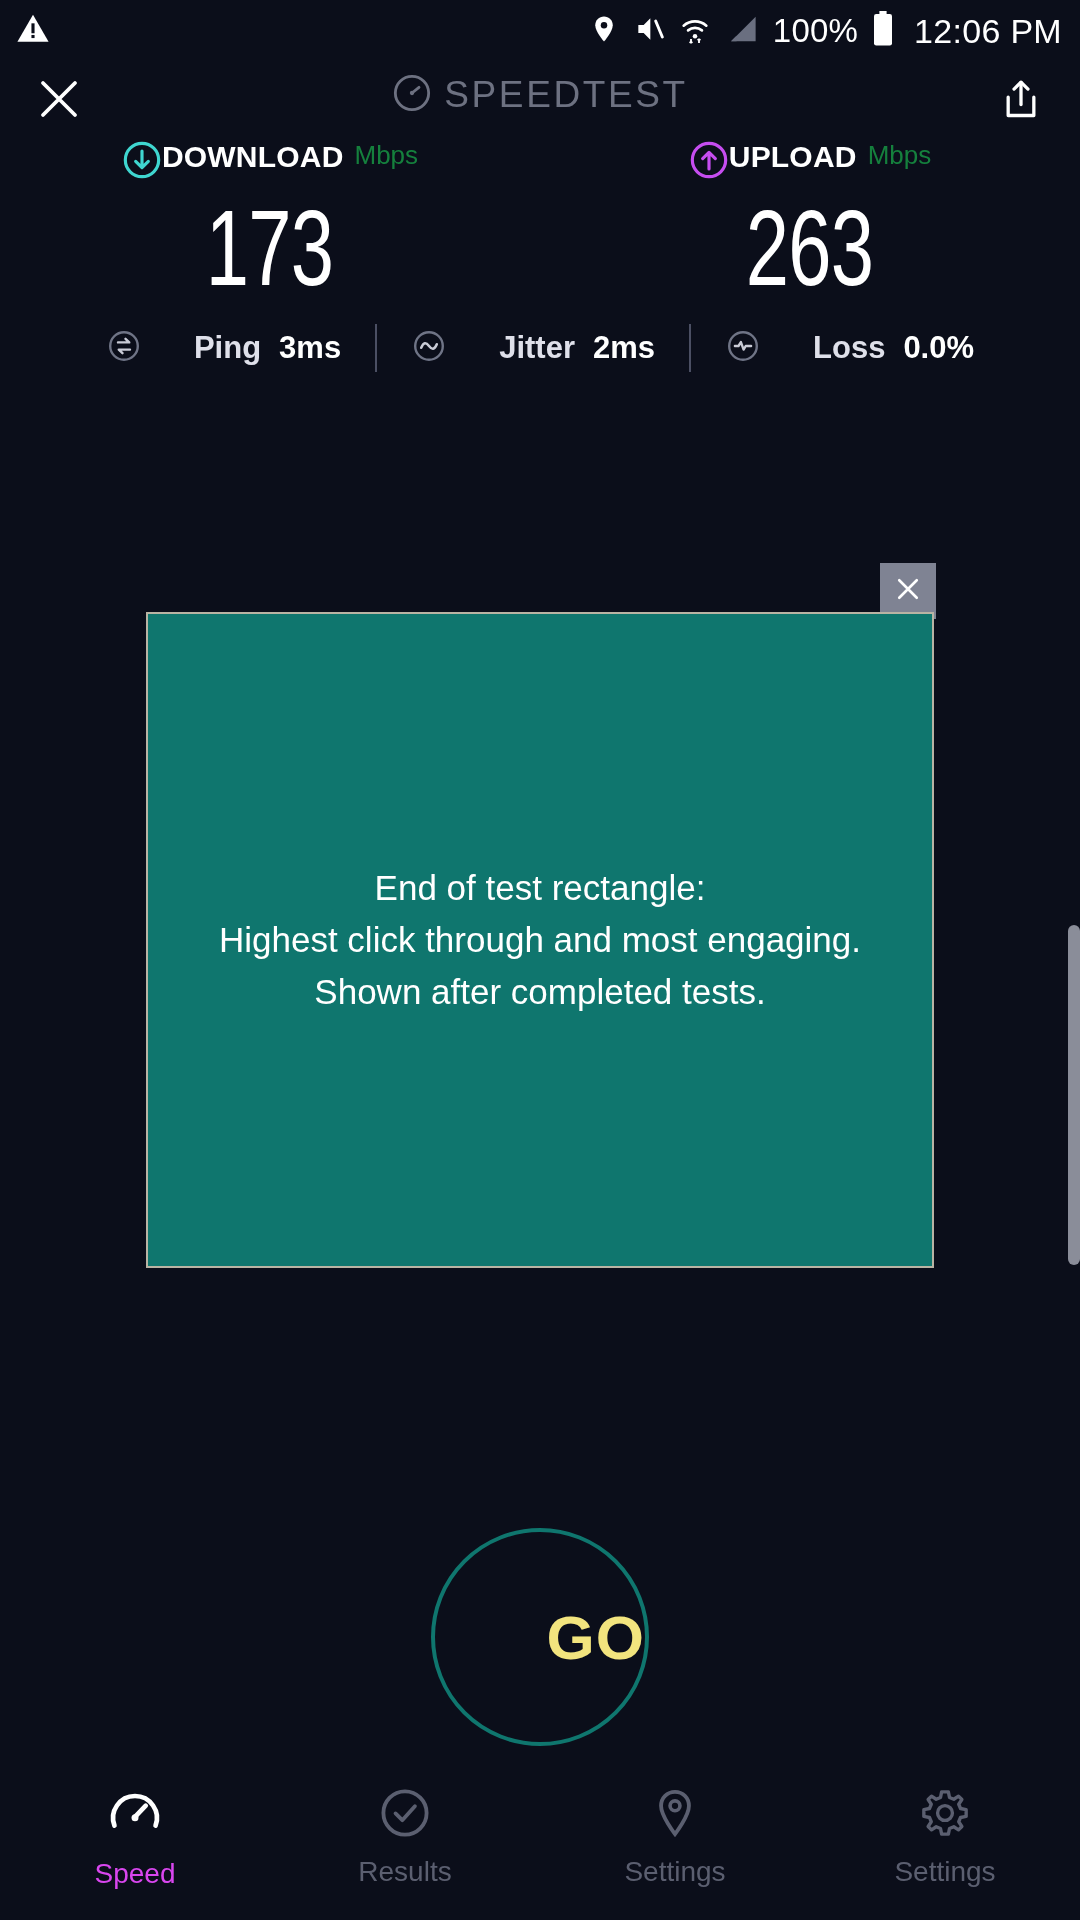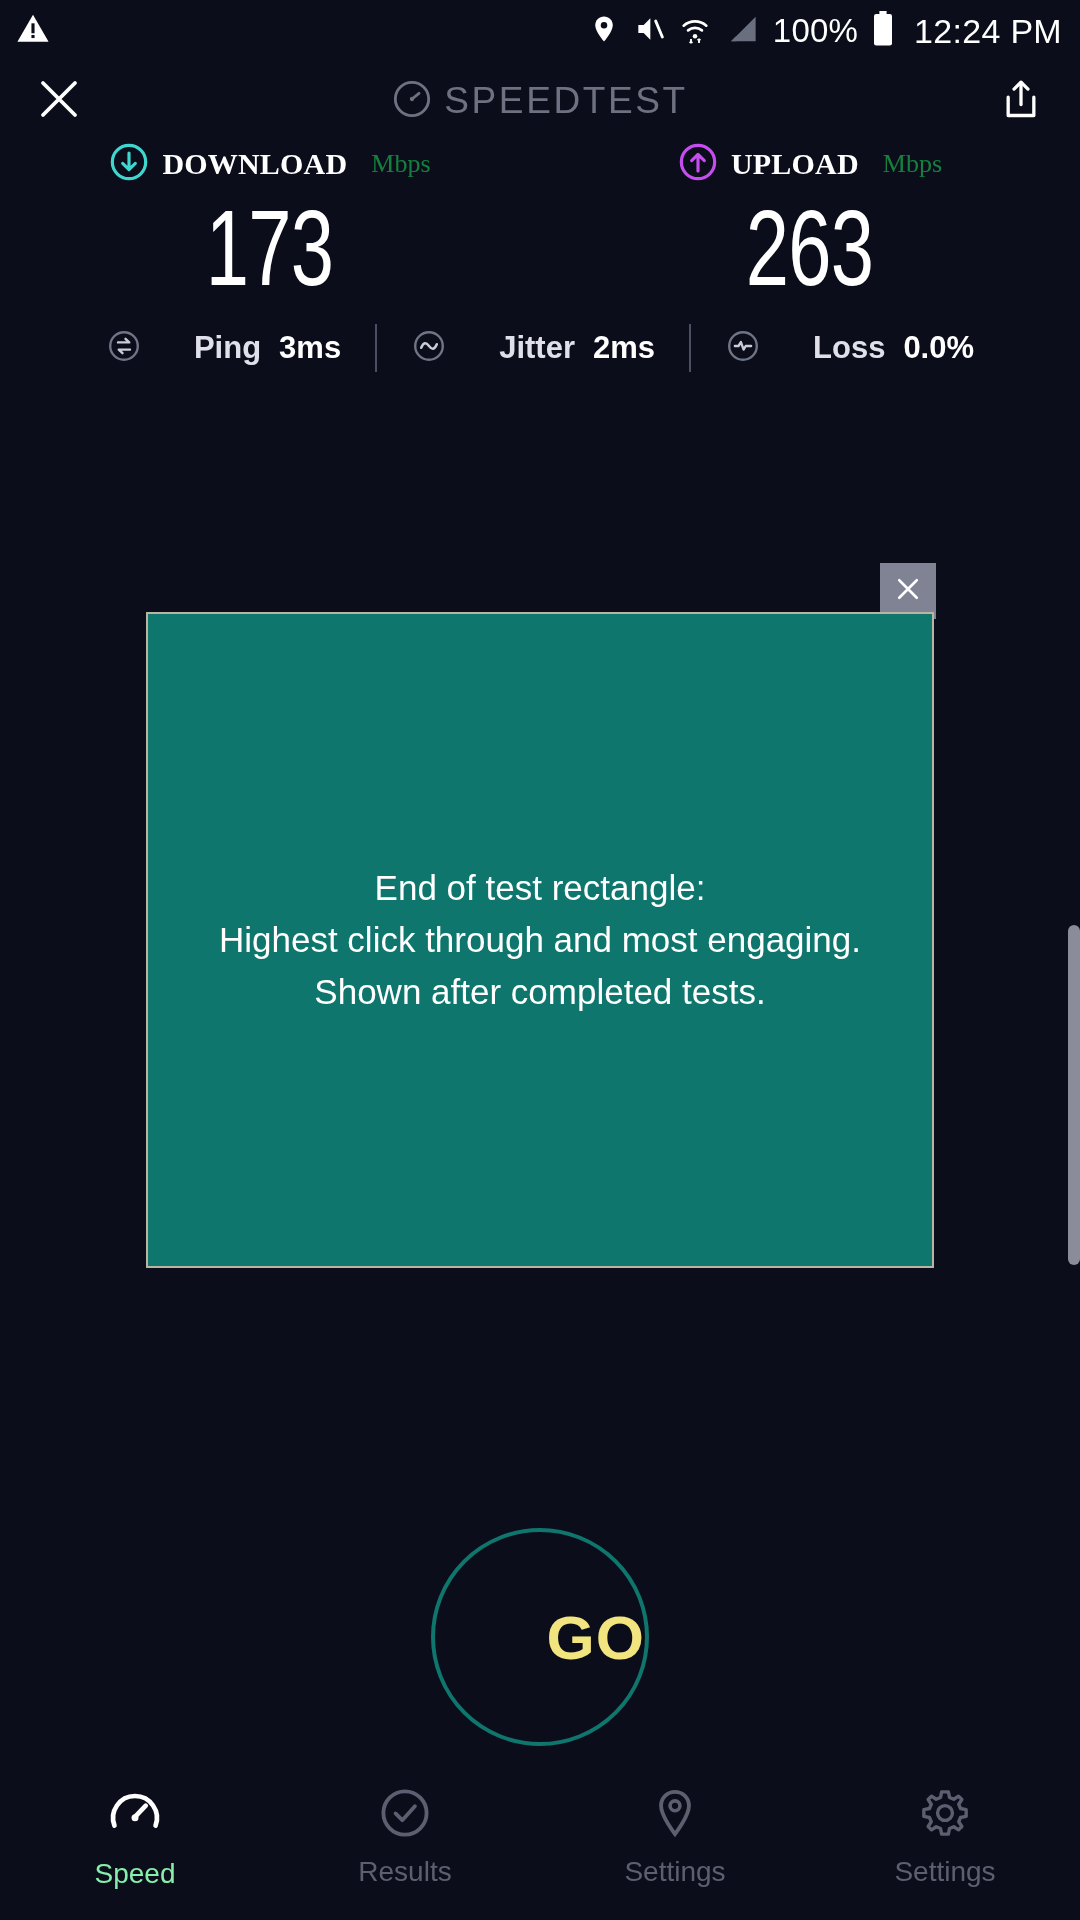--- a/index.html
+++ b/index.html
@@ -23,35 +23,35 @@
   .sb-batt-pct { color:#ffffff; font-size:33px; letter-spacing:0.2px; }
   .ico { display:block; }
 
   
   .appbar {
     position:absolute; top:62px; left:0; width:1080px; height:78px;
     display:flex; align-items:center; justify-content:space-between;
     padding:0 26px;
   }
   .appbar-title {
-    position:absolute; left:0; width:1080px; top:62px; height:78px;
+    position:absolute; left:0; width:1080px; top:56px; height:78px;
     display:flex; align-items:center; justify-content:center; gap:12px;
     pointer-events:none;
   }
   .brand-text {
     color:#6d7181; font-size:37px; letter-spacing:2.6px; font-weight:400;
   }
   .icon-btn { display:flex; align-items:center; justify-content:center;
     width:66px; height:66px; position:relative; z-index:3; }
 
   
   .results { position:absolute; top:140px; left:0; width:1080px; }
   .dl-ul-row { display:flex; width:1080px; }
   .metric-col { width:540px; display:flex; flex-direction:column; align-items:center; }
-  .metric-head { display:flex; align-items:center; gap:13px; height:48px;font-family:Liberation Serif, serif; }
+  .metric-head { display:flex; align-items:flex-start; height:48px; }
   .metric-label { color:#ffffff; font-size:30px; font-weight:700; letter-spacing:0.2px; }
   .metric-unit { color:#15803d; font-size:26px; font-weight:400; margin-left:11px; }
   .metric-value {
     color:#ffffff; font-size:108px; font-weight:300; line-height:1.0;
     margin-top:6px; letter-spacing:-1px;
     font-family:"Liberation Sans", sans-serif;
     transform:scaleX(0.72); transform-origin:center top;
   }
 
   .pjl-row {
@@ -90,21 +90,21 @@
 
   
   .bottomnav {
     position:absolute; left:0; bottom:0; width:1080px; height:148px;
     display:flex; align-items:flex-start; padding-top:14px;
   }
   .nav-item {
     width:270px; display:flex; flex-direction:column; align-items:center; gap:12px;
   }
   .nav-label { font-size:28px; }
-  .nav-active .nav-label { color:#86efac; }
+  .nav-active .nav-label { color:#d946ef; }
   .nav-inactive .nav-label { color:#5b5f70; }
 </style>
 </head>
 <body>
 
 <div class="screen">
 
   <div class="statusbar">
     <div class="sb-left">
       <span class="ico">
@@ -143,21 +143,21 @@
             <path d="M8 16 L4 20 L8 20 Z" fill="#6a6f80"></path>
           </svg>
       </span>
       <span class="sb-batt-pct">100%</span>
       <span class="ico">
         <svg width="22" height="36" viewBox="0 0 14 24">
             <rect x="4.6" y="0" width="4.8" height="2.2" fill="#ffffff"></rect>
             <rect x="1" y="2" width="12" height="21" rx="1.5" fill="#ffffff"></rect>
           </svg>
       </span>
-      <span class="sb-time">12:24 PM</span>
+      <span class="sb-time">12:06 PM</span>
     </div>
   </div>
 
   <div class="appbar-title">
     <span class="ico">
       <svg width="40" height="40" viewBox="0 0 24 24">
           <circle cx="12" cy="12" r="10" stroke="#6d7181" stroke-width="1.7" fill="none"></circle>
           <path d="M12 12 L16.2 8.6" stroke="#6d7181" stroke-width="1.7" stroke-linecap="round"></path>
           <circle cx="12" cy="12" r="1.3" fill="#6d7181"></circle>
         </svg>

